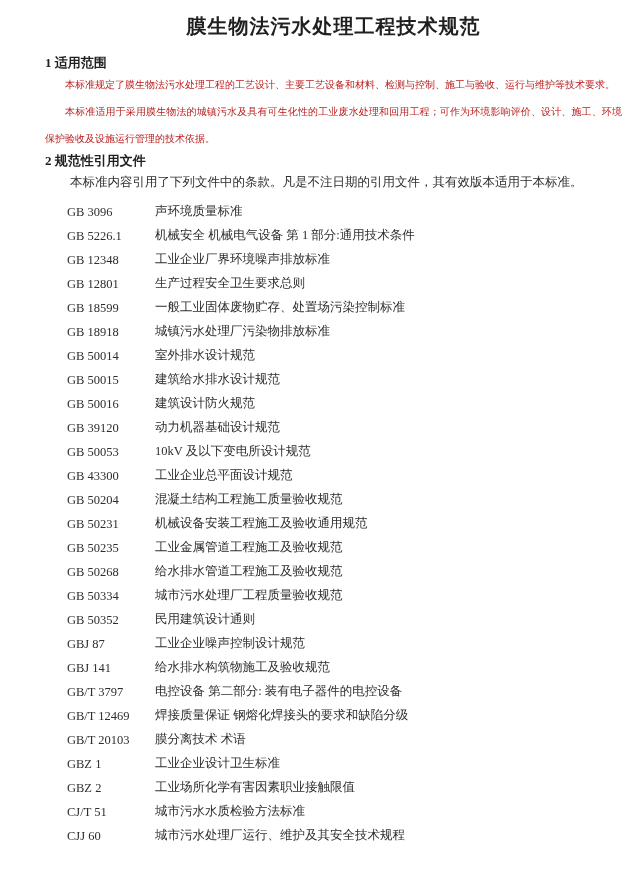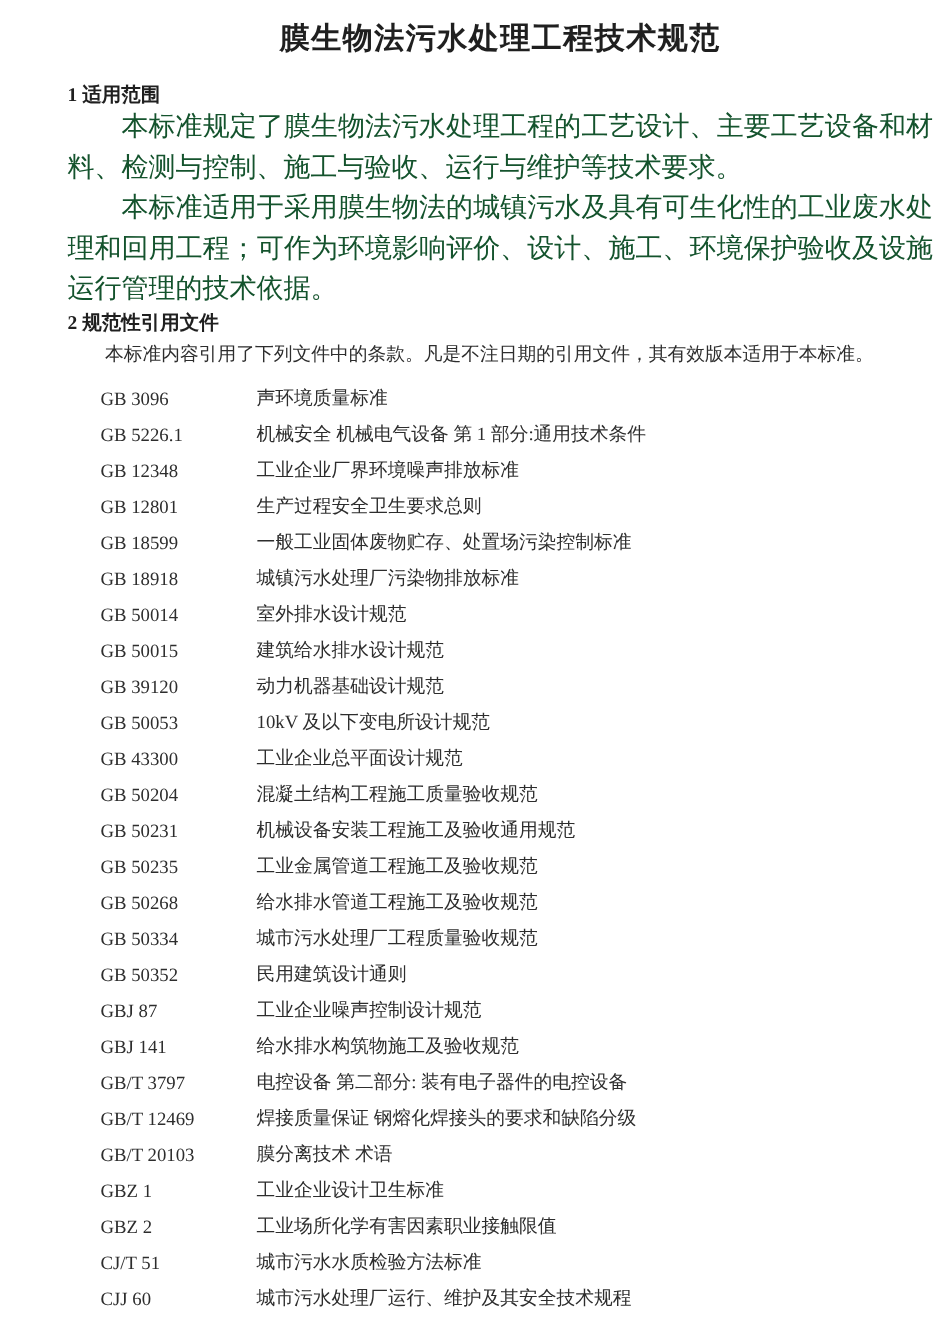--- a/index.html
+++ b/index.html
@@ -31,26 +31,26 @@
     line-height: 27px;
   }
   .section-heading {
     font-size: 13px;
     font-weight: bold;
     color: #1f1f1f;
     margin: 0;
     line-height: 17px;
   }
   .body-para {
-    font-size: 18px;
+    font-size: 10px;
     line-height: 27px;
     text-indent: 2em;
     text-align: justify;
     margin: 0;
-    color: #14532d;
+    color: #b91c1c;
   }
   .intro-para {
     font-size: 12.5px;
     line-height: 27px;
     text-indent: 2em;
     text-align: justify;
     margin: 0;
     color: #2d2d2d;
   }
   .ref-list {
@@ -64,21 +64,20 @@
     font-size: 12.5px;
     white-space: nowrap;
   }
   .ref-code {
     width: 88px;
     flex: 0 0 88px;
     color: #2d2d2d;
   }
   .ref-title {
     color: #2d2d2d;
-    margin-left: 16px;
   }
 </style>
 </head>
 <body>
 
 <div class="page">
 
   <h1 class="doc-title">膜生物法污水处理工程技术规范</h1>
 
   <h2 class="section-heading">1 适用范围</h2>
@@ -118,20 +117,24 @@
       </div>
       <div class="ref-row">
         <span class="ref-code">GB 50014</span>
         <span class="ref-title">室外排水设计规范</span>
       </div>
       <div class="ref-row">
         <span class="ref-code">GB 50015</span>
         <span class="ref-title">建筑给水排水设计规范</span>
       </div>
       <div class="ref-row">
+        <span class="ref-code">GB 50016</span>
+        <span class="ref-title">建筑设计防火规范</span>
+      </div>
+      <div class="ref-row">
         <span class="ref-code">GB 39120</span>
         <span class="ref-title">动力机器基础设计规范</span>
       </div>
       <div class="ref-row">
         <span class="ref-code">GB 50053</span>
         <span class="ref-title">10kV 及以下变电所设计规范</span>
       </div>
       <div class="ref-row">
         <span class="ref-code">GB 43300</span>
         <span class="ref-title">工业企业总平面设计规范</span>

